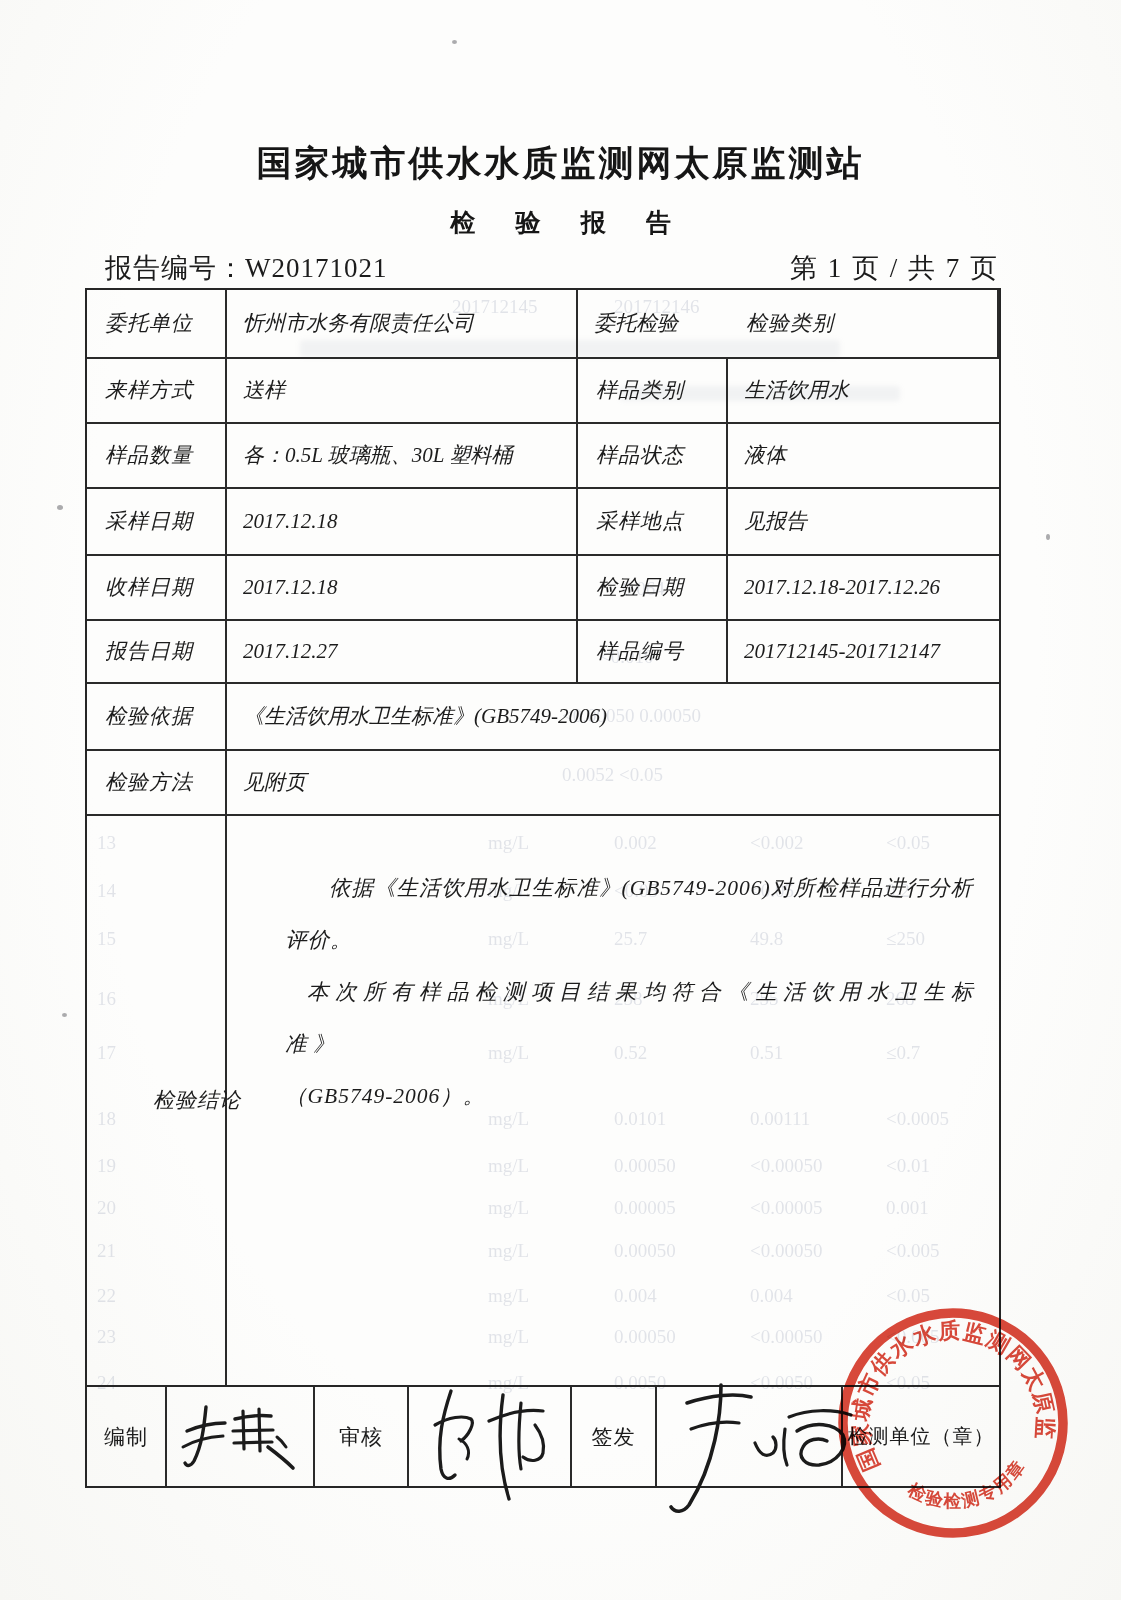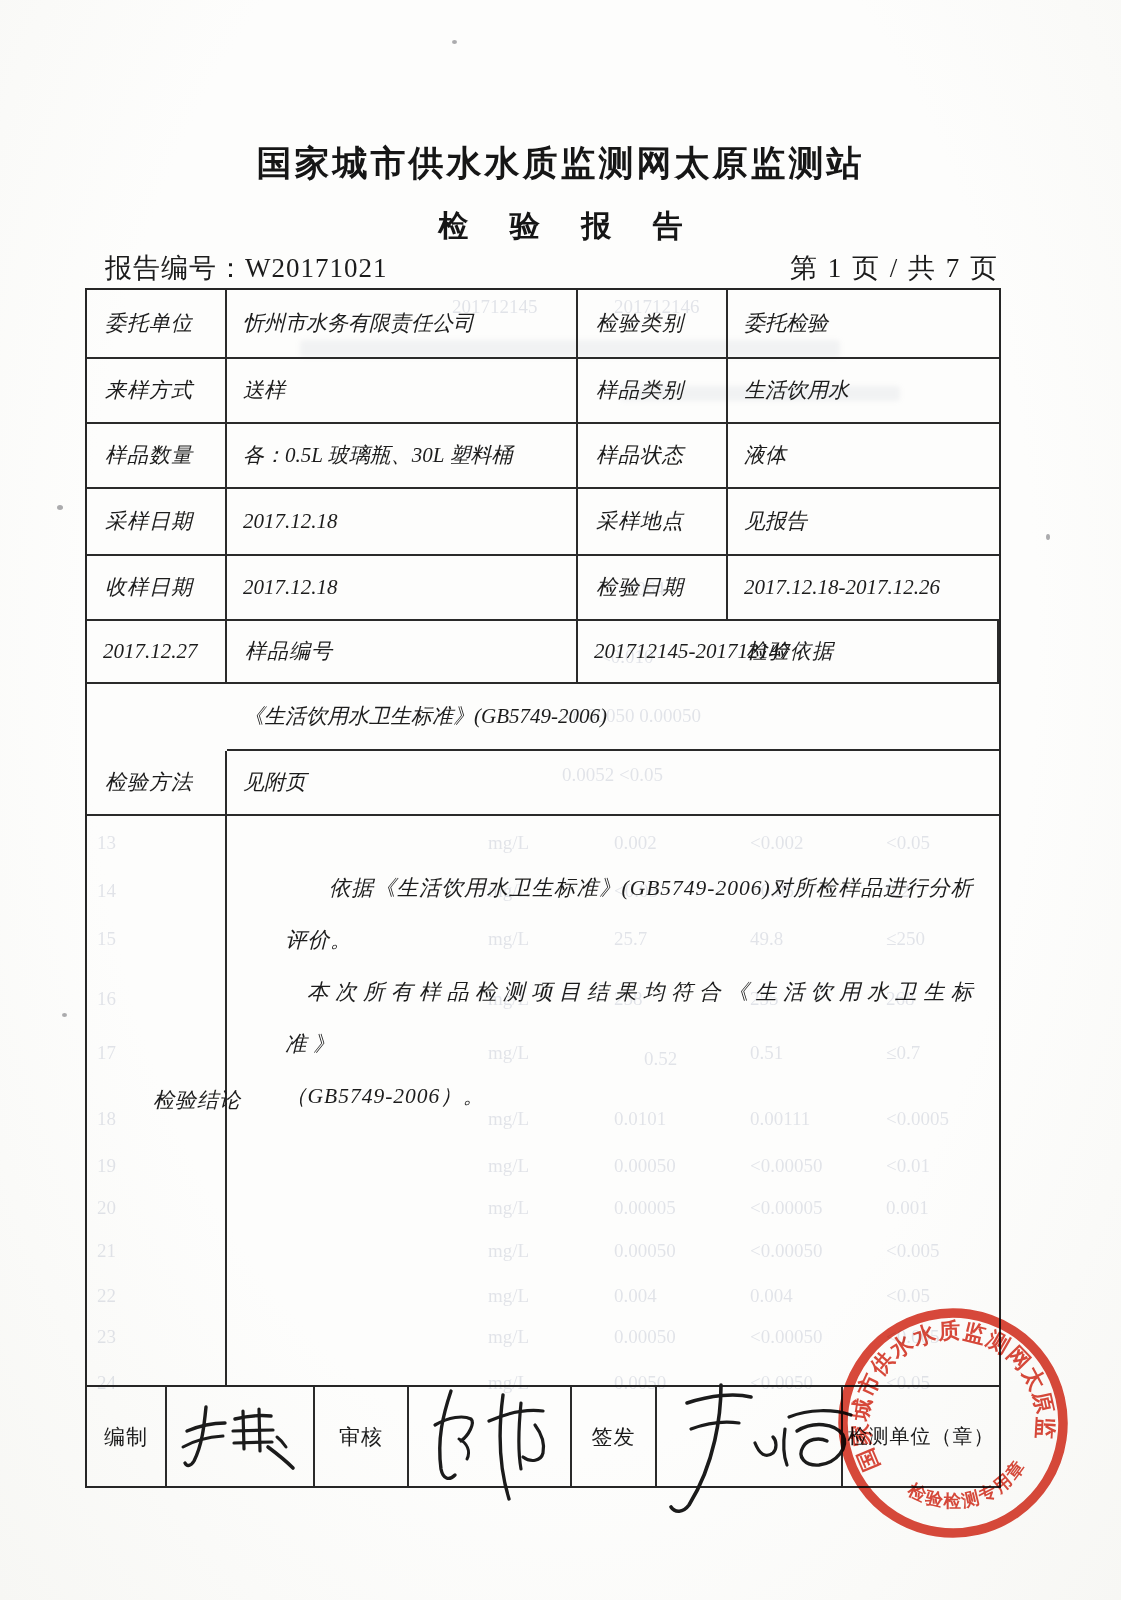--- a/index.html
+++ b/index.html
@@ -15,21 +15,21 @@
     color:#1c1c1c;
   }
   
   .doc-title{
     position:absolute;left:0;top:140px;width:100%;
     text-align:center;font-size:35px;font-weight:700;letter-spacing:3px;
     color:#161616;
   }
   .doc-subtitle{
     position:absolute;left:0;top:206px;width:100%;
-    text-align:center;font-size:30px;font-weight:700;letter-spacing:17px;
+    text-align:center;font-size:25px;font-weight:700;letter-spacing:17px;
     text-indent:17px;color:#161616;
   }
   .meta-line{
     position:absolute;left:85px;top:250px;width:916px;height:32px;
     font-size:27px;
   }
   .meta-line .report-no{position:absolute;left:20px;top:0;letter-spacing:1px;}
   .meta-line .page-ind{position:absolute;right:2px;top:0;letter-spacing:2px;}
   
   .info-table{
@@ -135,21 +135,21 @@
       <div>
         <span class="bleed-item" style="left: 97px; top: 988px;">16</span>
         <span class="bleed-item" style="left: 488px; top: 988px;">mg/L</span>
         <span class="bleed-item" style="left: 614px; top: 988px;">258</span>
         <span class="bleed-item" style="left: 750px; top: 988px;">255</span>
         <span class="bleed-item" style="left: 886px; top: 988px;">268</span>
       </div>
       <div>
         <span class="bleed-item" style="left: 97px; top: 1042px;">17</span>
         <span class="bleed-item" style="left: 488px; top: 1042px;">mg/L</span>
-        <span class="bleed-item" style="left: 644px; top: 1042px; margin-top: 6px;">0.52</span>
+        <span class="bleed-item" style="left: 614px; top: 1042px;">0.52</span>
         <span class="bleed-item" style="left: 750px; top: 1042px;">0.51</span>
         <span class="bleed-item" style="left: 886px; top: 1042px;">≤0.7</span>
       </div>
       <div>
         <span class="bleed-item" style="left: 97px; top: 1108px;">18</span>
         <span class="bleed-item" style="left: 488px; top: 1108px;">mg/L</span>
         <span class="bleed-item" style="left: 614px; top: 1108px;">0.0101</span>
         <span class="bleed-item" style="left: 750px; top: 1108px;">0.00111</span>
         <span class="bleed-item" style="left: 886px; top: 1108px;">&lt;0.0005</span>
       </div>
@@ -207,22 +207,22 @@
   <div class="doc-subtitle">检 验 报 告</div>
   <div class="meta-line">
     <span class="report-no"><span>报告编号：</span><span>W20171021</span></span>
     <span class="page-ind">第 1 页 / 共 7 页</span>
   </div>
 
   <div class="info-table">
 
     <div class="cell lbl">委托单位</div>
     <div class="cell val">忻州市水务有限责任公司</div>
+    <div class="cell val no-r">委托检验</div>
     <div class="cell lbl">检验类别</div>
-    <div class="cell val no-r">委托检验</div>
 
     <div class="cell lbl">来样方式</div>
     <div class="cell val">送样</div>
     <div class="cell lbl">样品类别</div>
     <div class="cell val no-r">生活饮用水</div>
 
     <div class="cell lbl">样品数量</div>
     <div class="cell val">各：0.5L 玻璃瓶、30L 塑料桶</div>
     <div class="cell lbl">样品状态</div>
     <div class="cell val no-r">液体</div>
@@ -230,20 +230,21 @@
     <div class="cell lbl">采样日期</div>
     <div class="cell val">2017.12.18</div>
     <div class="cell lbl">采样地点</div>
     <div class="cell val no-r">见报告</div>
 
     <div class="cell lbl">收样日期</div>
     <div class="cell val">2017.12.18</div>
     <div class="cell lbl">检验日期</div>
     <div class="cell val no-r">2017.12.18-2017.12.26</div>
 
+    <div class="cell lbl">报告日期</div>
     <div class="cell val">2017.12.27</div>
     <div class="cell lbl">样品编号</div>
     <div class="cell val no-r">201712145-201712147</div>
 
     <div class="cell lbl">检验依据</div>
     <div class="cell val span3 no-r">《生活饮用水卫生标准》(GB5749-2006)</div>
 
     <div class="cell lbl">检验方法</div>
     <div class="cell val span3 no-r">见附页</div>
 

